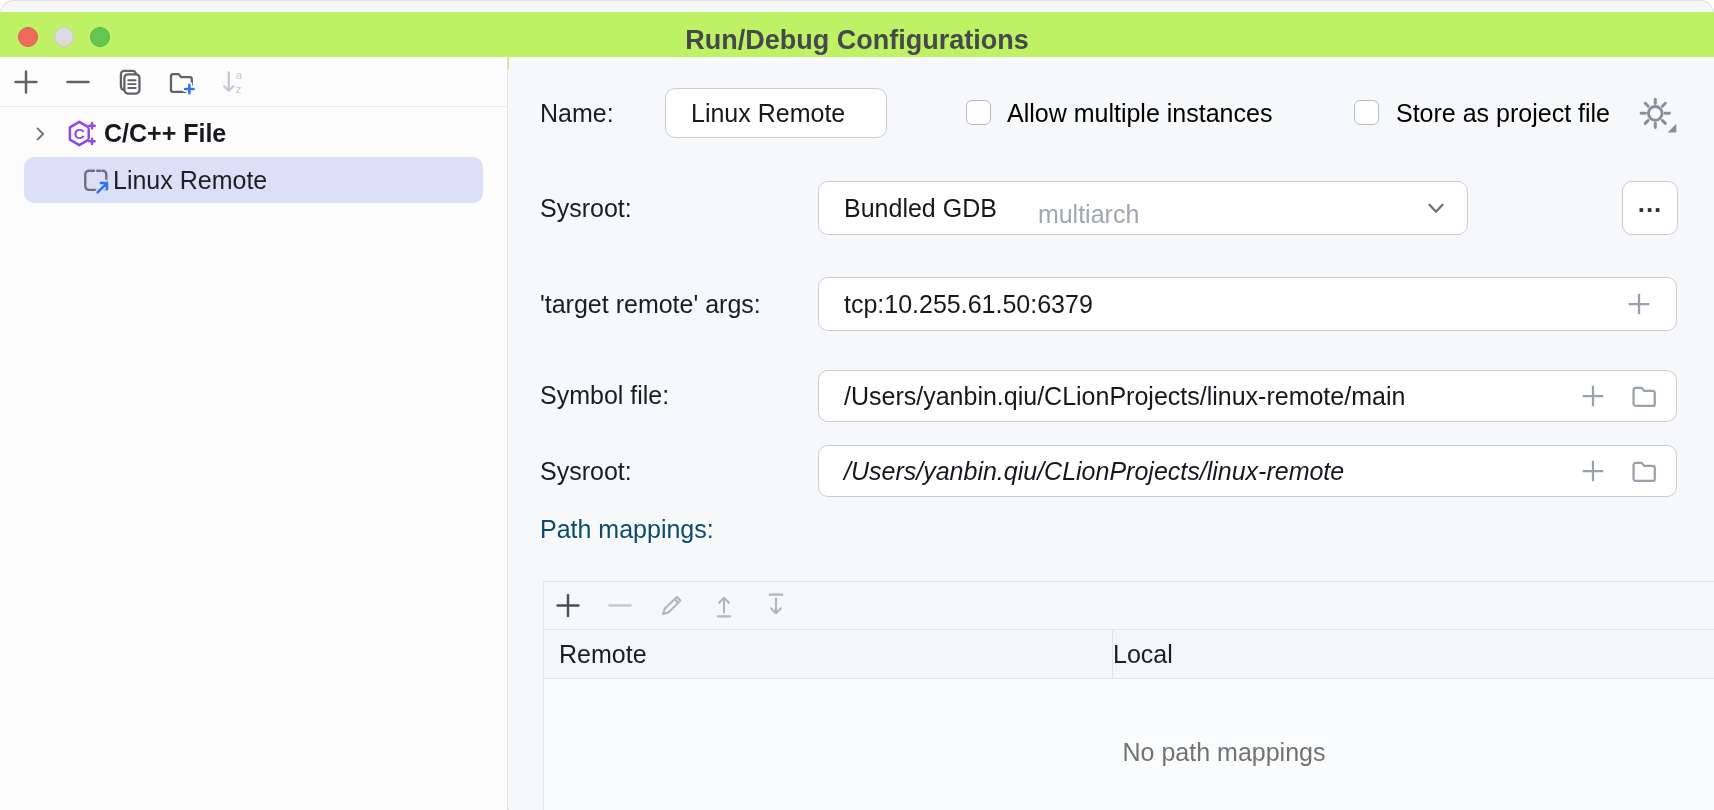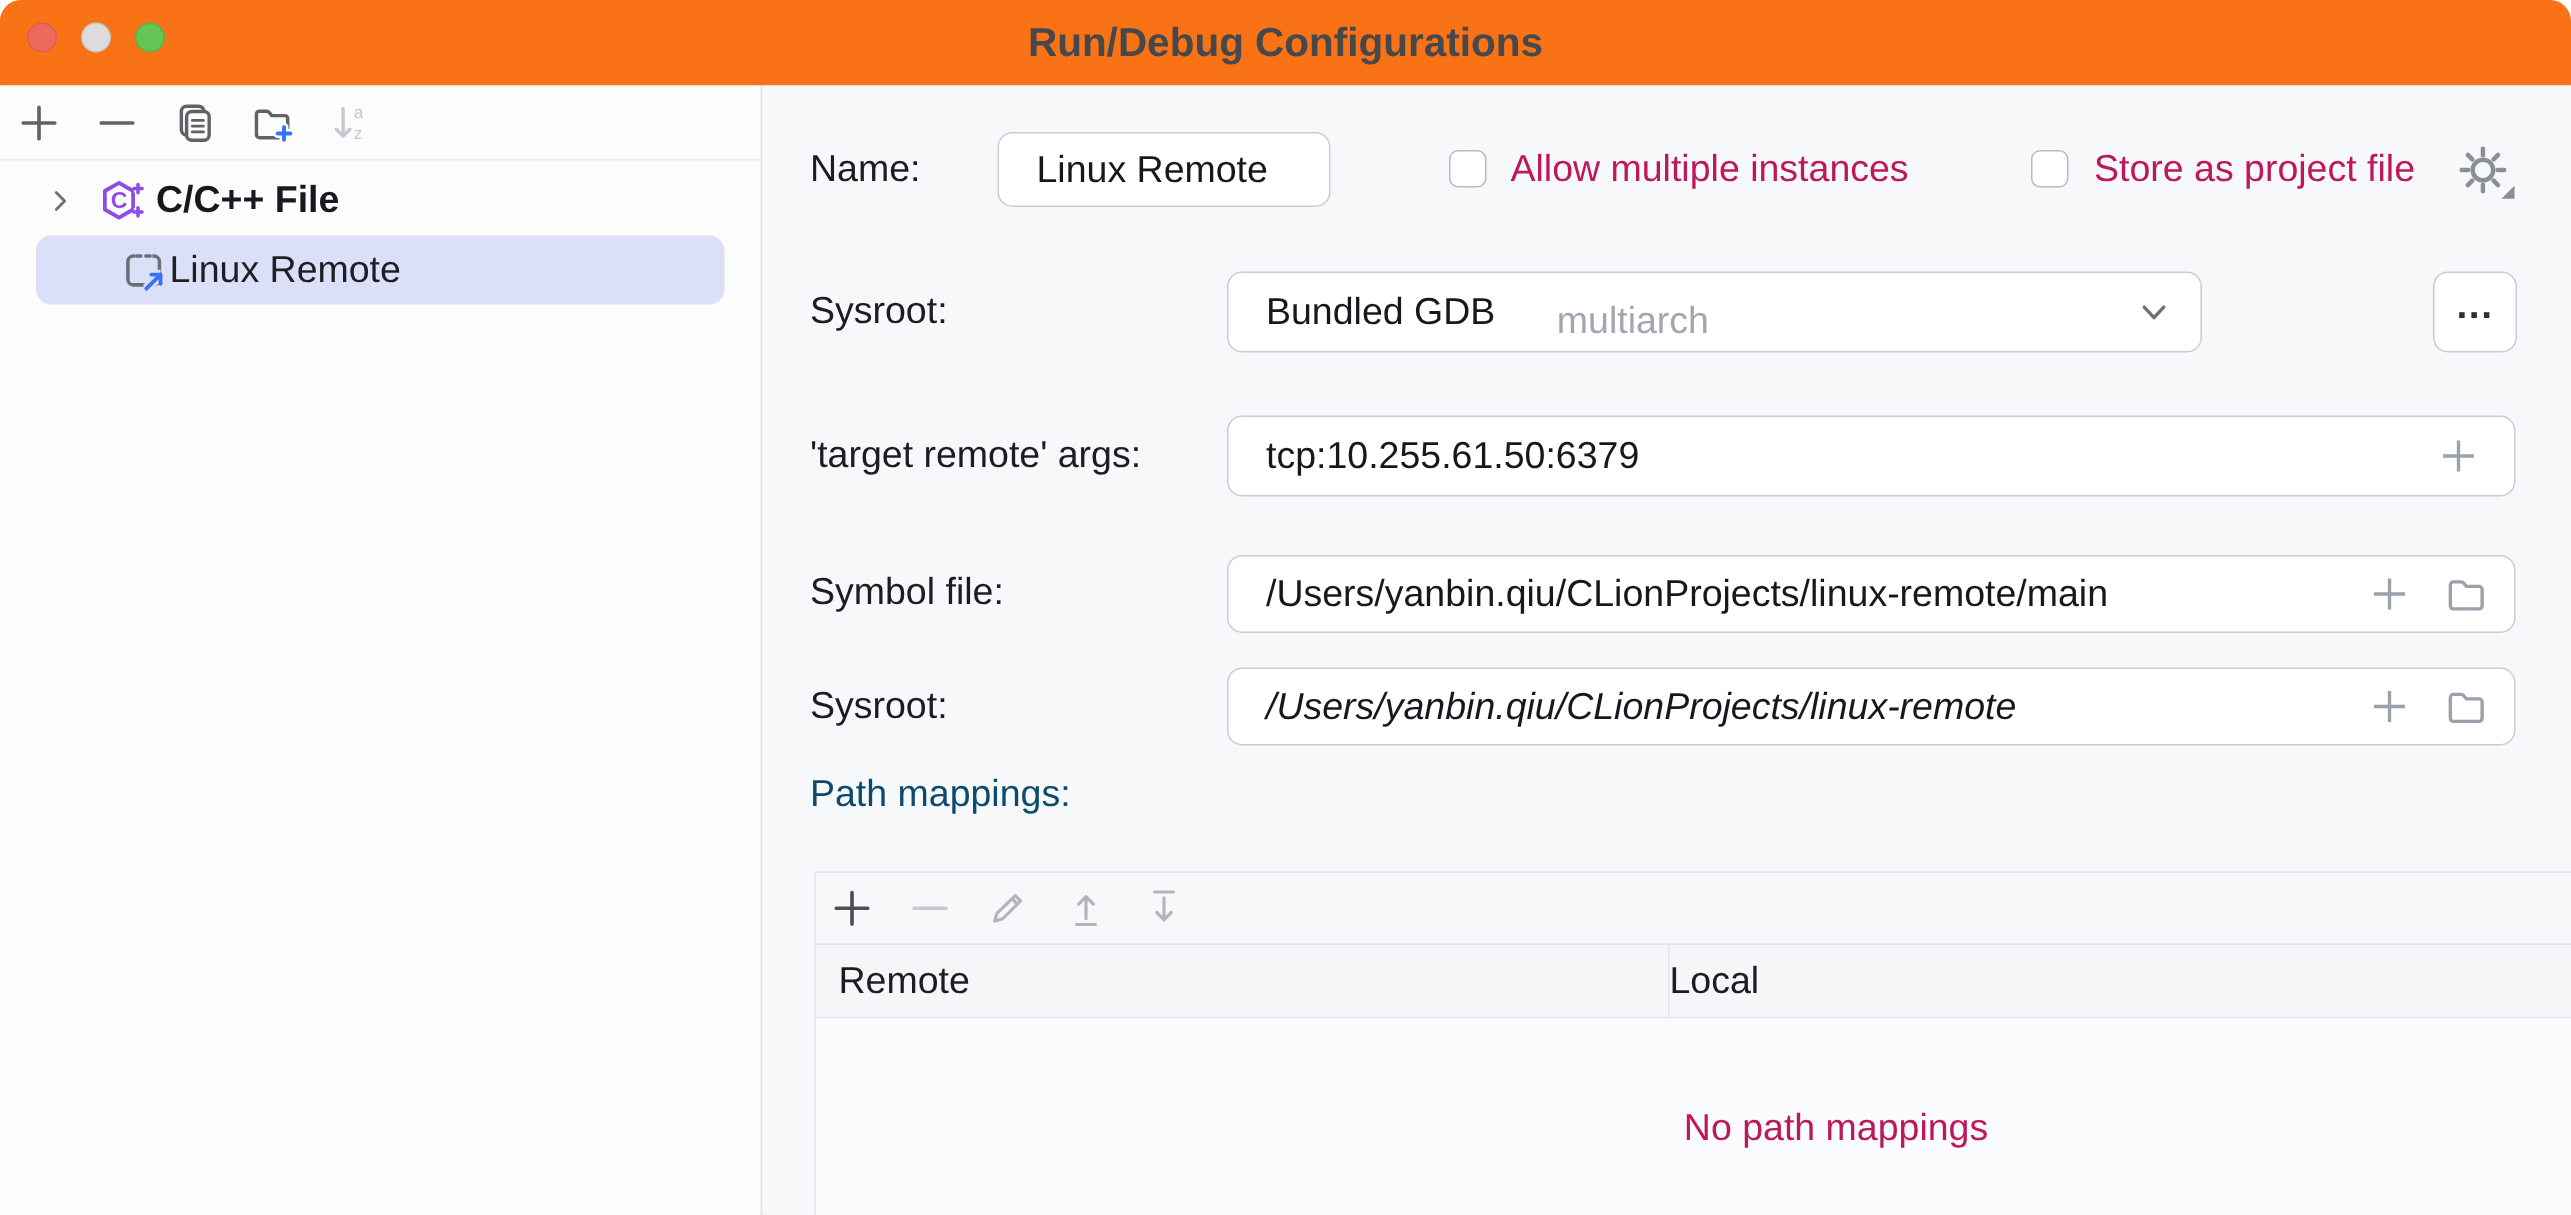--- a/index.html
+++ b/index.html
@@ -1,19 +1,19 @@
 <!DOCTYPE html>
 <html><head>
 <meta charset="utf-8">
 <style>
   html,body{margin:0;padding:0;background:#ffffff;}
   *{box-sizing:border-box;font-family:"Liberation Sans", sans-serif;}
   .window{position:relative;width:1714px;height:810px;background:#f7f8fa;border-radius:14px 14px 0 0;overflow:hidden;box-shadow:0 0 0 1px #e2e2e6 inset;}
   
-  .titlebar{position:absolute;left:0;top:0;width:100%;height:57px;background:#f97316;}
+  .titlebar{position:absolute;left:0;top:12px;width:100%;height:57px;background:#bef264;}
   .lights{position:absolute;left:18px;top:15px;display:flex;gap:16px;}
   .light{width:20px;height:20px;border-radius:50%;}
   .light.red{background:#ed6a5f;border:1px solid #dd5d52;}
   .light.yellow{background:#dcdcdc;border:1px solid #c9c9c9;}
   .light.green{background:#62c554;border:1px solid #53b445;}
   .win-title{position:absolute;left:0;right:0;top:0;height:57px;display:flex;align-items:center;justify-content:center;font-size:27px;font-weight:bold;color:#47484b;}
   
   .sidebar{position:absolute;left:0;top:57px;width:508px;bottom:0;background:#fcfcfd;border-right:1px solid #e0e1e6;}
   .side-toolbar{height:50px;border-bottom:1px solid #ebecef;display:flex;align-items:center;padding-left:12px;gap:24px;}
   .tbtn{width:28px;height:28px;display:flex;align-items:center;justify-content:center;}
@@ -25,31 +25,31 @@
   .tree-row.selected{background:#dbe0f8;border-radius:10px;margin:0 24px;height:46px;font-weight:normal;color:#1d1f24;}
   .tree-row.selected .ticon{margin-left:57px;margin-right:1px;}
   
   .main{position:absolute;left:509px;top:57px;right:0;bottom:0;background:#f7f8fa;}
   .flabel{position:absolute;left:31px;transform:translateY(-50%);font-size:25px;color:#1b1d22;white-space:nowrap;}
   .field{position:absolute;background:#ffffff;border:1px solid #c9ccd6;border-radius:10px;display:flex;align-items:center;font-size:25px;color:#16181d;}
   .field .fval{padding-left:25px;white-space:nowrap;overflow:hidden;}
   .muted{color:#a2a6b0;}
   .icon-right{position:absolute;top:50%;transform:translateY(-50%);display:flex;align-items:center;}
   .checkbox{position:absolute;width:25px;height:25px;background:#ffffff;border:1.5px solid #b6bac8;border-radius:6px;}
-  .cb-label{position:absolute;transform:translateY(-50%);font-size:25px;color:#be185d;white-space:nowrap;}
+  .cb-label{position:absolute;transform:translateY(-50%);font-size:25px;color:#000000;white-space:nowrap;}
   .more-btn{position:absolute;width:56px;height:54px;background:#ffffff;border:1px solid #c9ccd6;border-radius:10px;display:flex;align-items:center;justify-content:center;font-size:26px;font-weight:bold;color:#2e3034;letter-spacing:1px;padding-bottom:10px;}
   .section-label{position:absolute;font-size:25px;color:#0c4a6e;}
   
   .pm-panel{position:absolute;left:34px;top:508px;width:1362px;height:246px;border:1px solid #e3e4e8;border-bottom:none;margin-top:16px;}
   .pm-toolbar{height:48px;border-bottom:1px solid #e3e4e8;display:flex;align-items:center;padding-left:10px;gap:24px;}
   .pm-header{height:49px;border-bottom:1px solid #e3e4e8;background:#f5f6f8;display:flex;font-size:25px;color:#1b1d22;}
   .pm-col1{width:568px;display:flex;align-items:center;padding-left:15px;}
   .pm-col2{flex:1;border-left:1px solid #e3e4e8;display:flex;align-items:center;}
   .pm-body{height:147px;background:#fafbfc;display:flex;align-items:center;justify-content:center;}
-  .pm-empty{font-size:25px;color:#be185d;}
+  .pm-empty{font-size:25px;color:#737373;}
   svg{display:block;}
 </style>
 </head>
 <body>
 
 <div class="window">
 
   <div class="titlebar">
     <div class="win-title">Run/Debug Configurations</div>
     <div class="lights">

